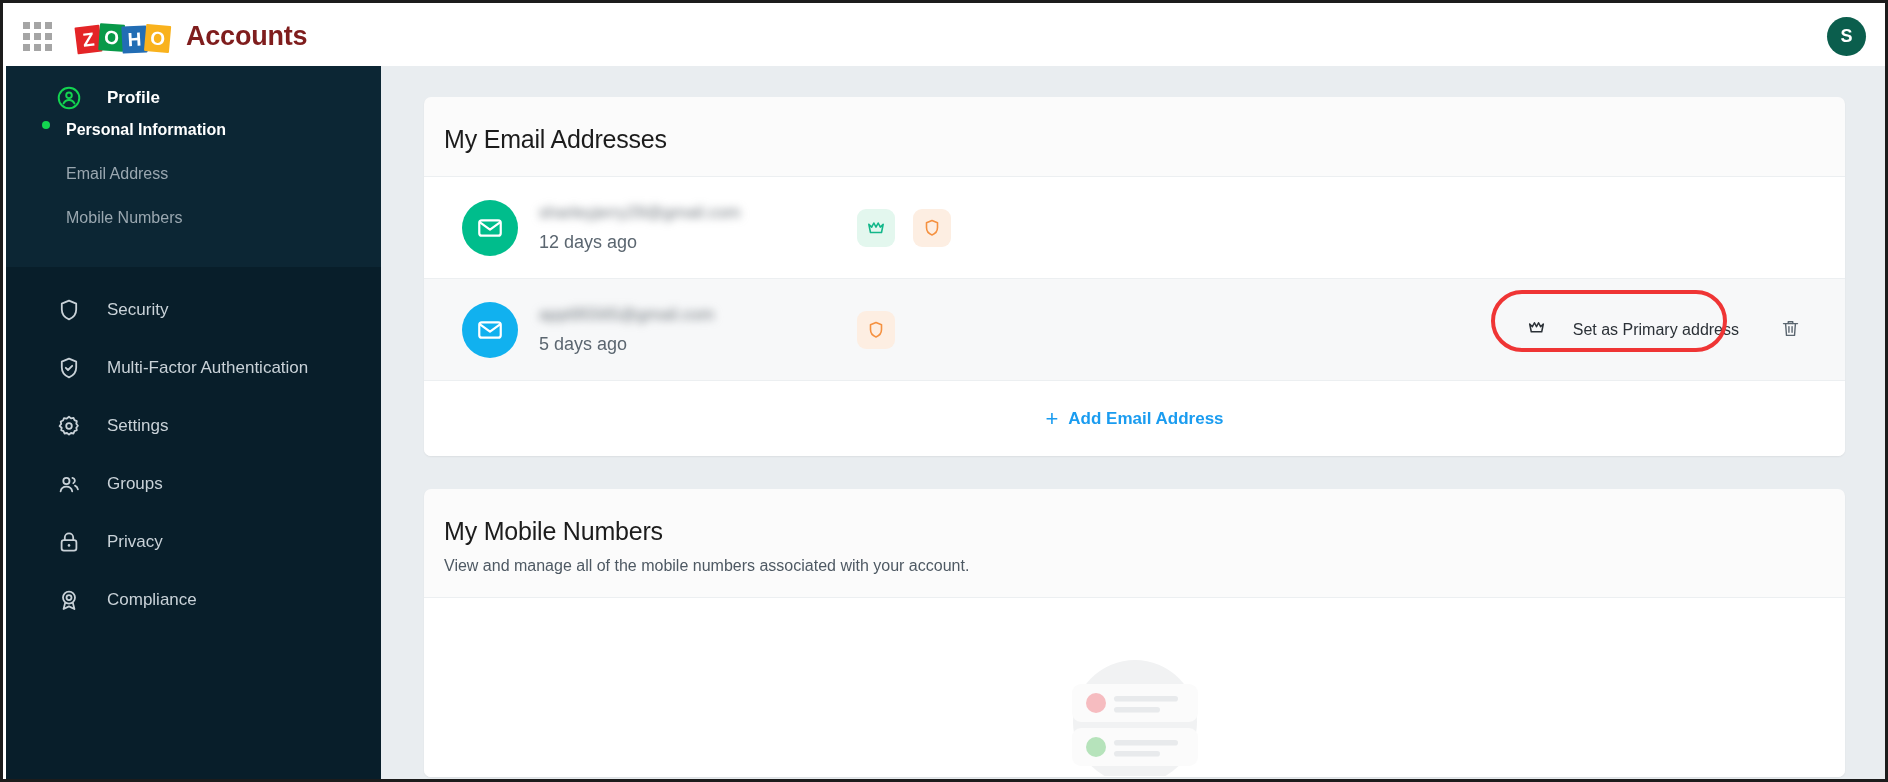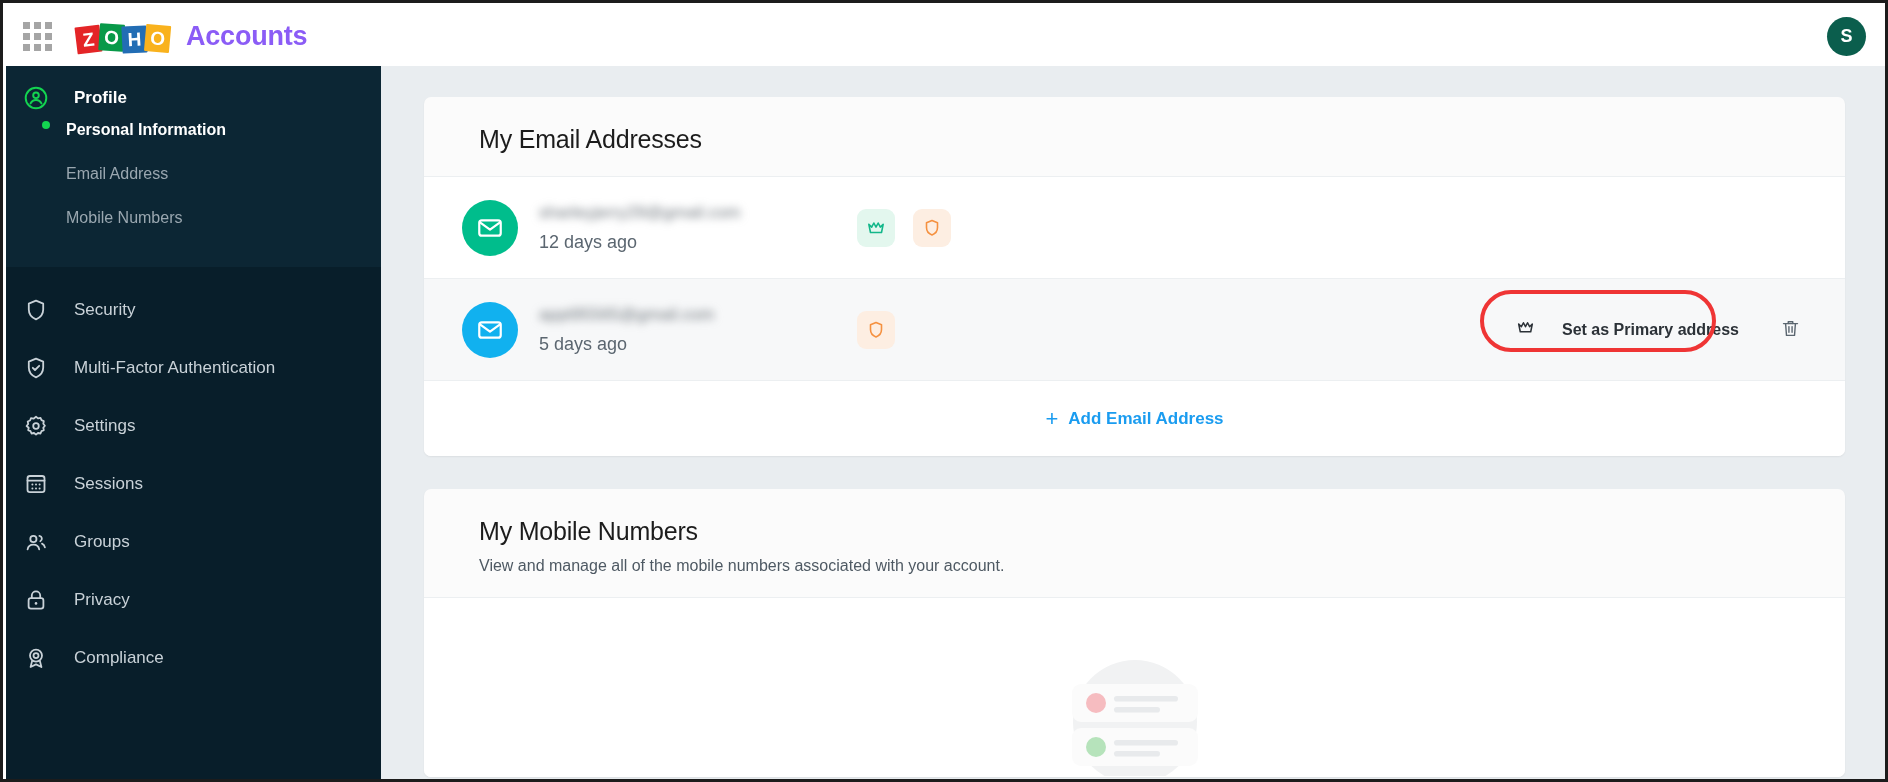--- a/index.html
+++ b/index.html
@@ -46,21 +46,21 @@
     font-family: "Liberation Sans", sans-serif;
     border-radius: 1px;
   }
   .zt.z { background: #e42527; transform: rotate(-7deg); }
   .zt.o1 { background: #089949; margin-left: -2px; transform: rotate(4deg) translateY(-2px); }
   .zt.h { background: #226db4; margin-left: -2px; transform: rotate(-3deg); }
   .zt.o2 { background: #f9b21d; margin-left: -2px; transform: rotate(5deg) translateY(-1px); }
 
   .brand-title {
     margin-left: 16px;
-    font-size: 27px; font-weight: bold; color: #8b5cf6;
+    font-size: 27px; font-weight: bold; color: #7f1d1d;
     letter-spacing: -0.2px;
   }
 
   .avatar-top {
     position: absolute; right: 22px; top: 11px;
     width: 39px; height: 39px; border-radius: 50%;
     background: #0b5e4d;
     color: #ffffff; font-size: 18px; font-weight: 600;
     display: flex; align-items: center; justify-content: center;
   }
@@ -68,21 +68,21 @@
   
   .sidebar {
     position: absolute; left: 3px; top: 63px;
     width: 375px; height: 716px;
     background: #081e2a;
     color: #c9d2d8;
   }
   .profile-block { background: #0c2634; padding-top: 8px; padding-bottom: 14px; }
   .nav-row {
     display: flex; align-items: center;
-    height: 47px; padding-left: 16px;
+    height: 47px; padding-left: 49px;
     cursor: default;
   }
   .nav-icon { width: 28px; height: 28px; flex: 0 0 28px; display:flex; align-items:center; justify-content:center; }
   .nav-icon svg { display:block; }
   .nav-label {
     margin-left: 24px;
     font-size: 17px; color: #c9d2d8; font-weight: 500;
   }
   .nav-row.profile .nav-label { color: #ffffff; font-weight: bold; }
   .sub-row {
@@ -103,21 +103,21 @@
     background: #e9edf0;
     overflow: hidden;
   }
   .card {
     background: #fbfbfb;
     margin: 31px 43px 0 43px;
     border-radius: 7px;
     box-shadow: 0 1px 2px rgba(0,0,0,0.06);
     overflow: hidden;
   }
-  .card-head { padding: 28px 38px 22px 55px; }
+  .card-head { padding: 28px 38px 22px 20px; }
   .card-title { font-size: 25px; color: #1c1c1c; font-weight: 500; letter-spacing: -0.2px; }
   .card-sub { margin-top: 11px; font-size: 16px; color: #4e5963; }
 
   .email-row {
     display: flex; align-items: center;
     height: 102px;
     border-top: 1px solid #eceff1;
     padding: 0 38px 0 38px;
     background: #ffffff;
   }
@@ -150,21 +150,20 @@
     position: relative;
   }
   .set-primary-btn {
     display: flex; align-items: center; gap: 27px;
     padding: 9px 17px;
     border: none; background: transparent;
     font-size: 16px; color: #2b3137;
     font-family: "Liberation Sans", sans-serif;
     cursor: pointer; border-radius: 6px;
     white-space: nowrap;
-    font-weight: bold;
   }
   .highlight-ellipse {
     position: absolute;
     left: -19px; top: -19px;
     width: 236px; height: 62px;
     border: 4px solid #ef3535;
     border-radius: 31px;
     pointer-events: none;
   }
   .trash-btn {
@@ -275,35 +274,20 @@
       <div class="nav-row">
         <span class="nav-icon">
           <svg width="24" height="24" viewBox="0 0 24 24" fill="none" stroke="#c9d2d8" stroke-width="1.8" stroke-linejoin="round">
             <path d="M12 2.8l2 1.6 2.5-.5 1 2.3 2.3 1-.5 2.5 1.6 2-1.6 2 .5 2.5-2.3 1-1 2.3-2.5-.5-2 1.6-2-1.6-2.5.5-1-2.3-2.3-1 .5-2.5L2.6 12l1.6-2-.5-2.5 2.3-1 1-2.3 2.5.5z"></path>
             <circle cx="12" cy="12" r="2.8"></circle>
           </svg>
         </span>
         <span class="nav-label">Settings</span>
       </div>
 
-      <div class="nav-row">
-        <span class="nav-icon">
-          <svg width="24" height="24" viewBox="0 0 24 24" fill="none" stroke="#c9d2d8" stroke-width="1.8">
-            <rect x="3.5" y="4" width="17" height="16.2" rx="2.4"></rect>
-            <path d="M3.5 8.6h17" stroke-linecap="round"></path>
-            <circle cx="8.4" cy="12.6" r="1" fill="#c9d2d8" stroke="none"></circle>
-            <circle cx="12" cy="12.6" r="1" fill="#c9d2d8" stroke="none"></circle>
-            <circle cx="15.6" cy="12.6" r="1" fill="#c9d2d8" stroke="none"></circle>
-            <circle cx="8.4" cy="16.4" r="1" fill="#c9d2d8" stroke="none"></circle>
-            <circle cx="12" cy="16.4" r="1" fill="#c9d2d8" stroke="none"></circle>
-            <circle cx="15.6" cy="16.4" r="1" fill="#c9d2d8" stroke="none"></circle>
-          </svg>
-        </span>
-        <span class="nav-label">Sessions</span>
-      </div>
 
       <div class="nav-row">
         <span class="nav-icon">
           <svg width="24" height="24" viewBox="0 0 24 24" fill="none" stroke="#c9d2d8" stroke-width="1.8" stroke-linecap="round">
             <circle cx="9.4" cy="9" r="3.1"></circle>
             <path d="M3.6 19.4c.5-3 2.9-4.8 5.8-4.8s5.3 1.8 5.8 4.8"></path>
             <path d="M15.4 5.9a2.8 2.8 0 0 1 .9 5.3"></path>
             <path d="M18 13.6c1.6.7 2.6 2 2.9 3.8"></path>
           </svg>
         </span>

